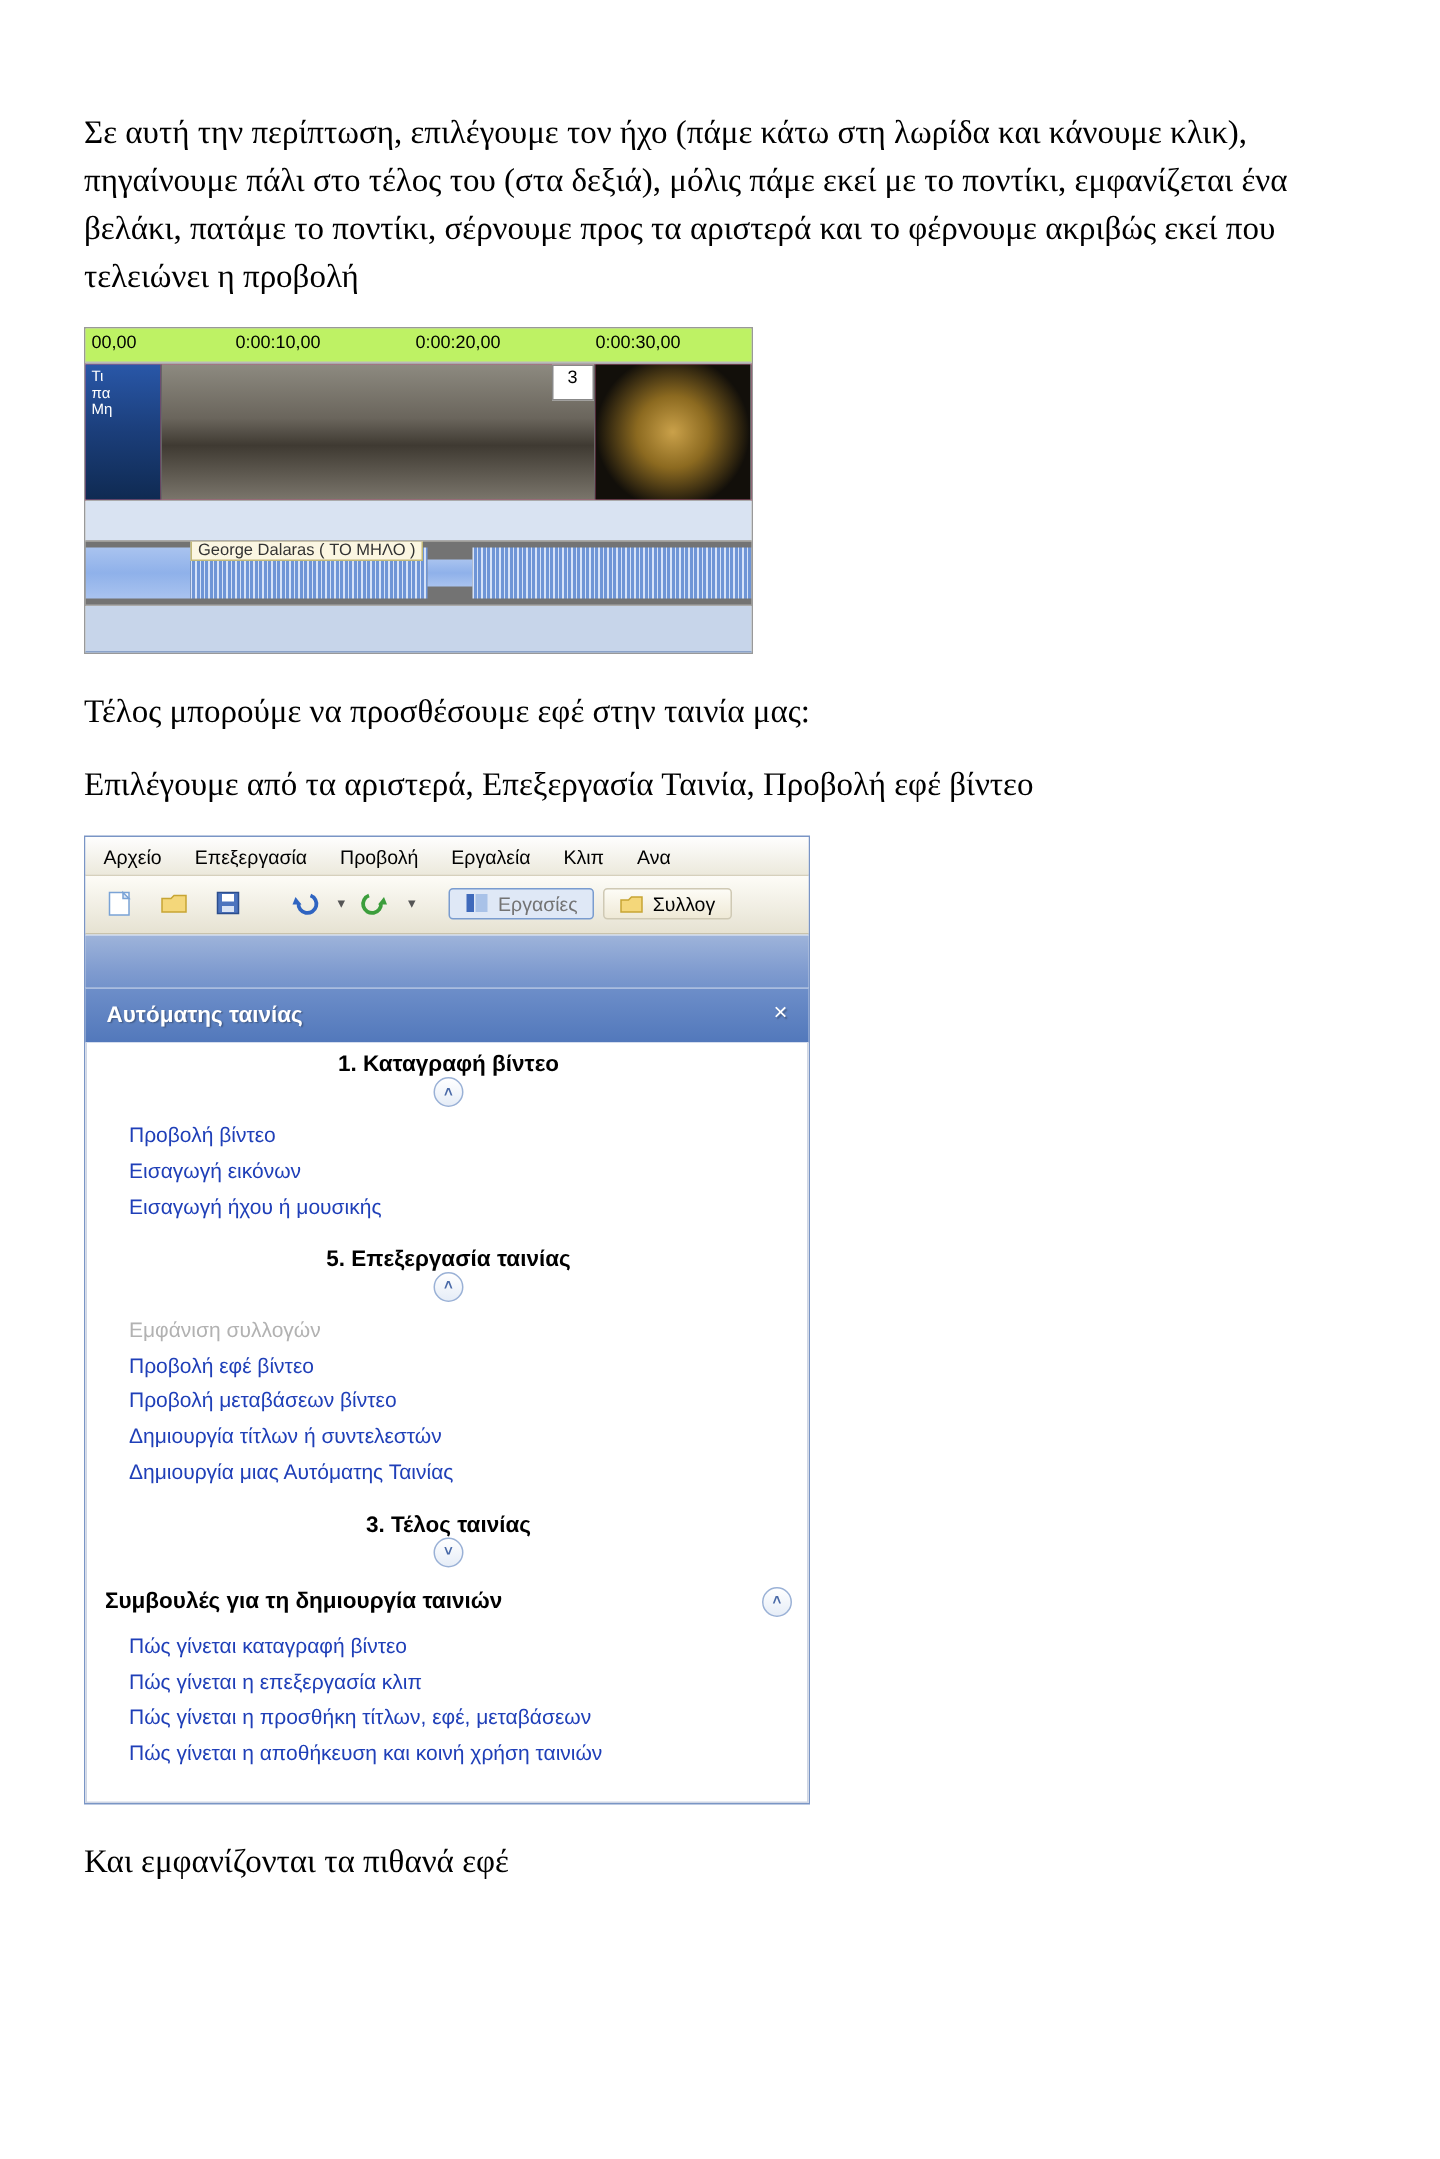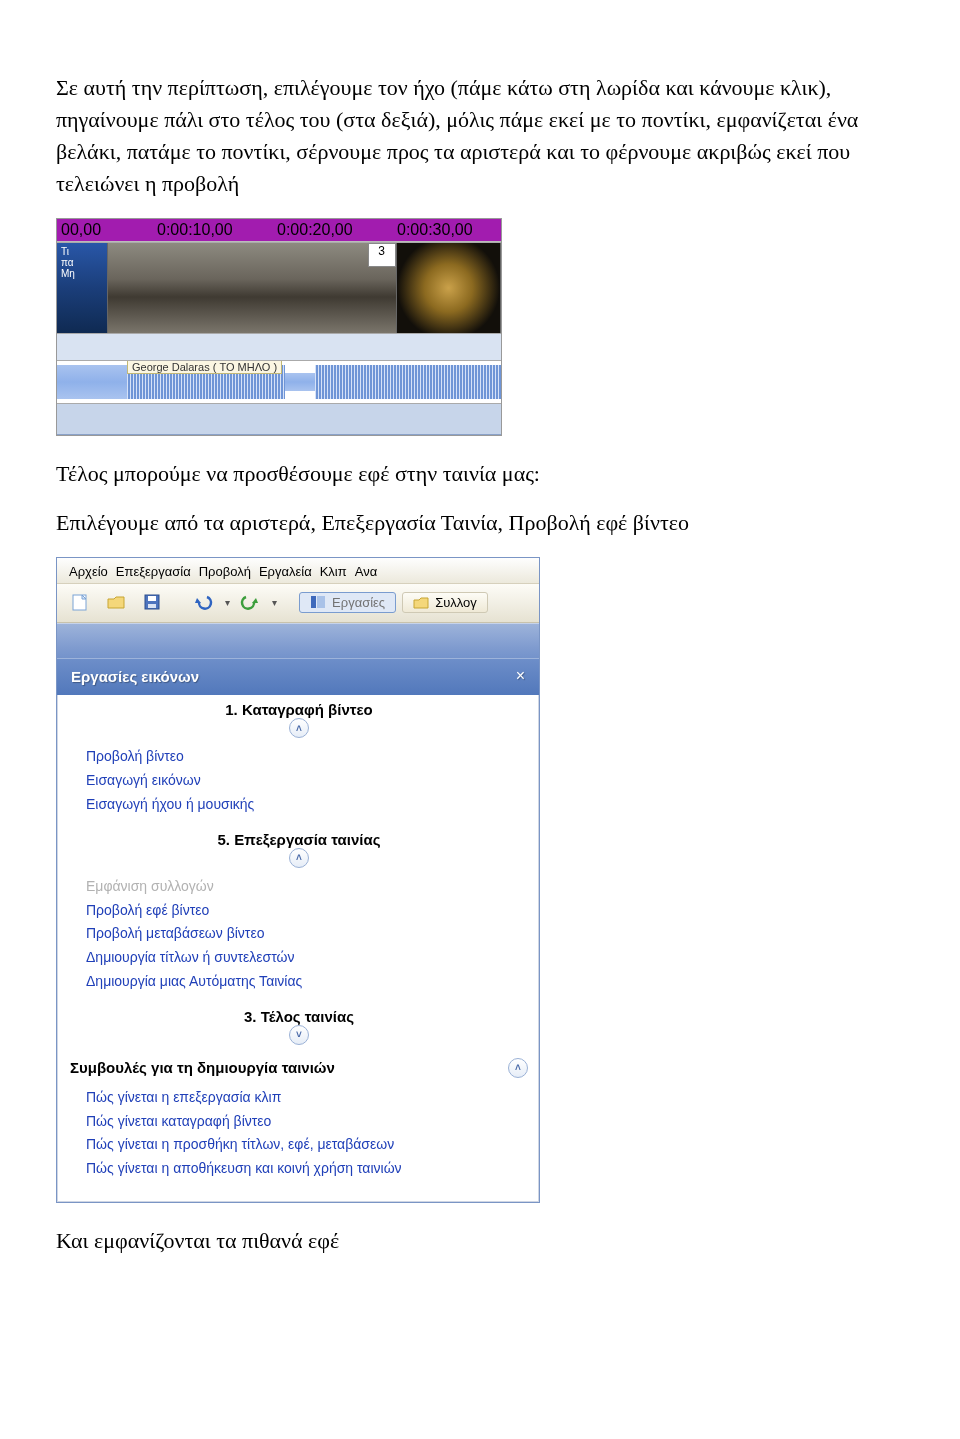--- a/index.html
+++ b/index.html
@@ -25,24 +25,24 @@
     width: 444px;
     border: 1px solid #999;
     background: #ece9d8;
     user-select: none;
     font-family: "Tahoma", sans-serif;
   }
   .ruler {
     display: flex;
     align-items: center;
     height: 22px;
-    font-size: 16px;
+    font-size: 12px;
     color: #000;
     border-bottom: 1px solid #bbb;
-    background: #a21caf;
+    background: #bef264;
     position: relative;
   }
   .ruler span {
     position: absolute;
     top: 2px;
   }
   .video-track {
     display: flex;
     height: 90px;
     background: #be185d;
@@ -62,21 +62,21 @@
   .clip-b .overlay { position:absolute; top:0; right:0; width:26px; height:22px; background:#fff; border:1px solid #888; color:#000; font-size:12px; text-align:center; }
   .clip-c { width: 104px; background: radial-gradient(circle at 50% 50%, #caa14a 0%, #8c6a20 35%, #120f0a 75%); }
   .trans-track {
     height: 26px;
     background: repeating-linear-gradient(0deg,#d9e3f2 0,#d9e3f2 26px);
     border-bottom: 1px solid #aaa;
   }
   .audio-track {
     position: relative;
     height: 42px;
-    background: #ffffff;
+    background: #737373;
     overflow: hidden;
     border-bottom: 1px solid #aaa;
   }
   .wave {
     position: absolute;
     left: 0;
     top: 4px;
     height: 34px;
     background: linear-gradient(180deg,#a9c3ef 0,#8fb1ea 50%,#a9c3ef 100%);
   }
@@ -102,21 +102,21 @@
 
   
   .mm-fig {
     width: 482px;
     border: 1px solid #7a95c5;
     font-family: "Tahoma", sans-serif;
     font-size: 13px;
   }
   .menubar {
     display: flex;
-    gap: 8px;
+    gap: 22px;
     padding: 6px 12px 4px 12px;
     background: linear-gradient(180deg,#fefefe 0%,#ece9dc 100%);
     color: #000;
     font-size: 13px;
   }
   .toolbar {
     display: flex;
     align-items: center;
     gap: 6px;
     padding: 4px 8px 6px 8px;
@@ -306,21 +306,21 @@
         <svg width="16" height="14">
             <path d="M1 5 L6 5 L8 3 L15 3 L15 13 L1 13 Z" fill="#f4d77a" stroke="#c7a533"></path>
           </svg>
         <span>Συλλογ</span>
       </div>
     </div>
 
     <div class="band"></div>
 
     <div class="pane-title">
-      <span>Εργασίες εικόνων</span>
+      <span>Αυτόματης ταινίας</span>
       <span class="x">×</span>
     </div>
 
     <div class="pane-body">
 
       <div class="section-head">
         <span>1. Καταγραφή βίντεο</span>
         <span class="chev">˄</span>
       </div>
       <div class="links">
@@ -344,22 +344,22 @@
       <div class="section-head">
         <span>3. Τέλος ταινίας</span>
         <span class="chev">˅</span>
       </div>
 
       <div class="tips-head">
         <span>Συμβουλές για τη δημιουργία ταινιών</span>
         <span class="chev">˄</span>
       </div>
       <div class="links">
+        <span class="link">Πώς γίνεται καταγραφή βίντεο</span>
         <span class="link">Πώς γίνεται η επεξεργασία κλιπ</span>
-        <span class="link">Πώς γίνεται καταγραφή βίντεο</span>
         <span class="link">Πώς γίνεται η προσθήκη τίτλων, εφέ, μεταβάσεων</span>
         <span class="link">Πώς γίνεται η αποθήκευση και κοινή χρήση ταινιών</span>
       </div>
 
     </div>
   </div>
 
   <div class="section-spacer"></div>
   <p class="para">Και εμφανίζονται τα πιθανά εφέ</p>
 

